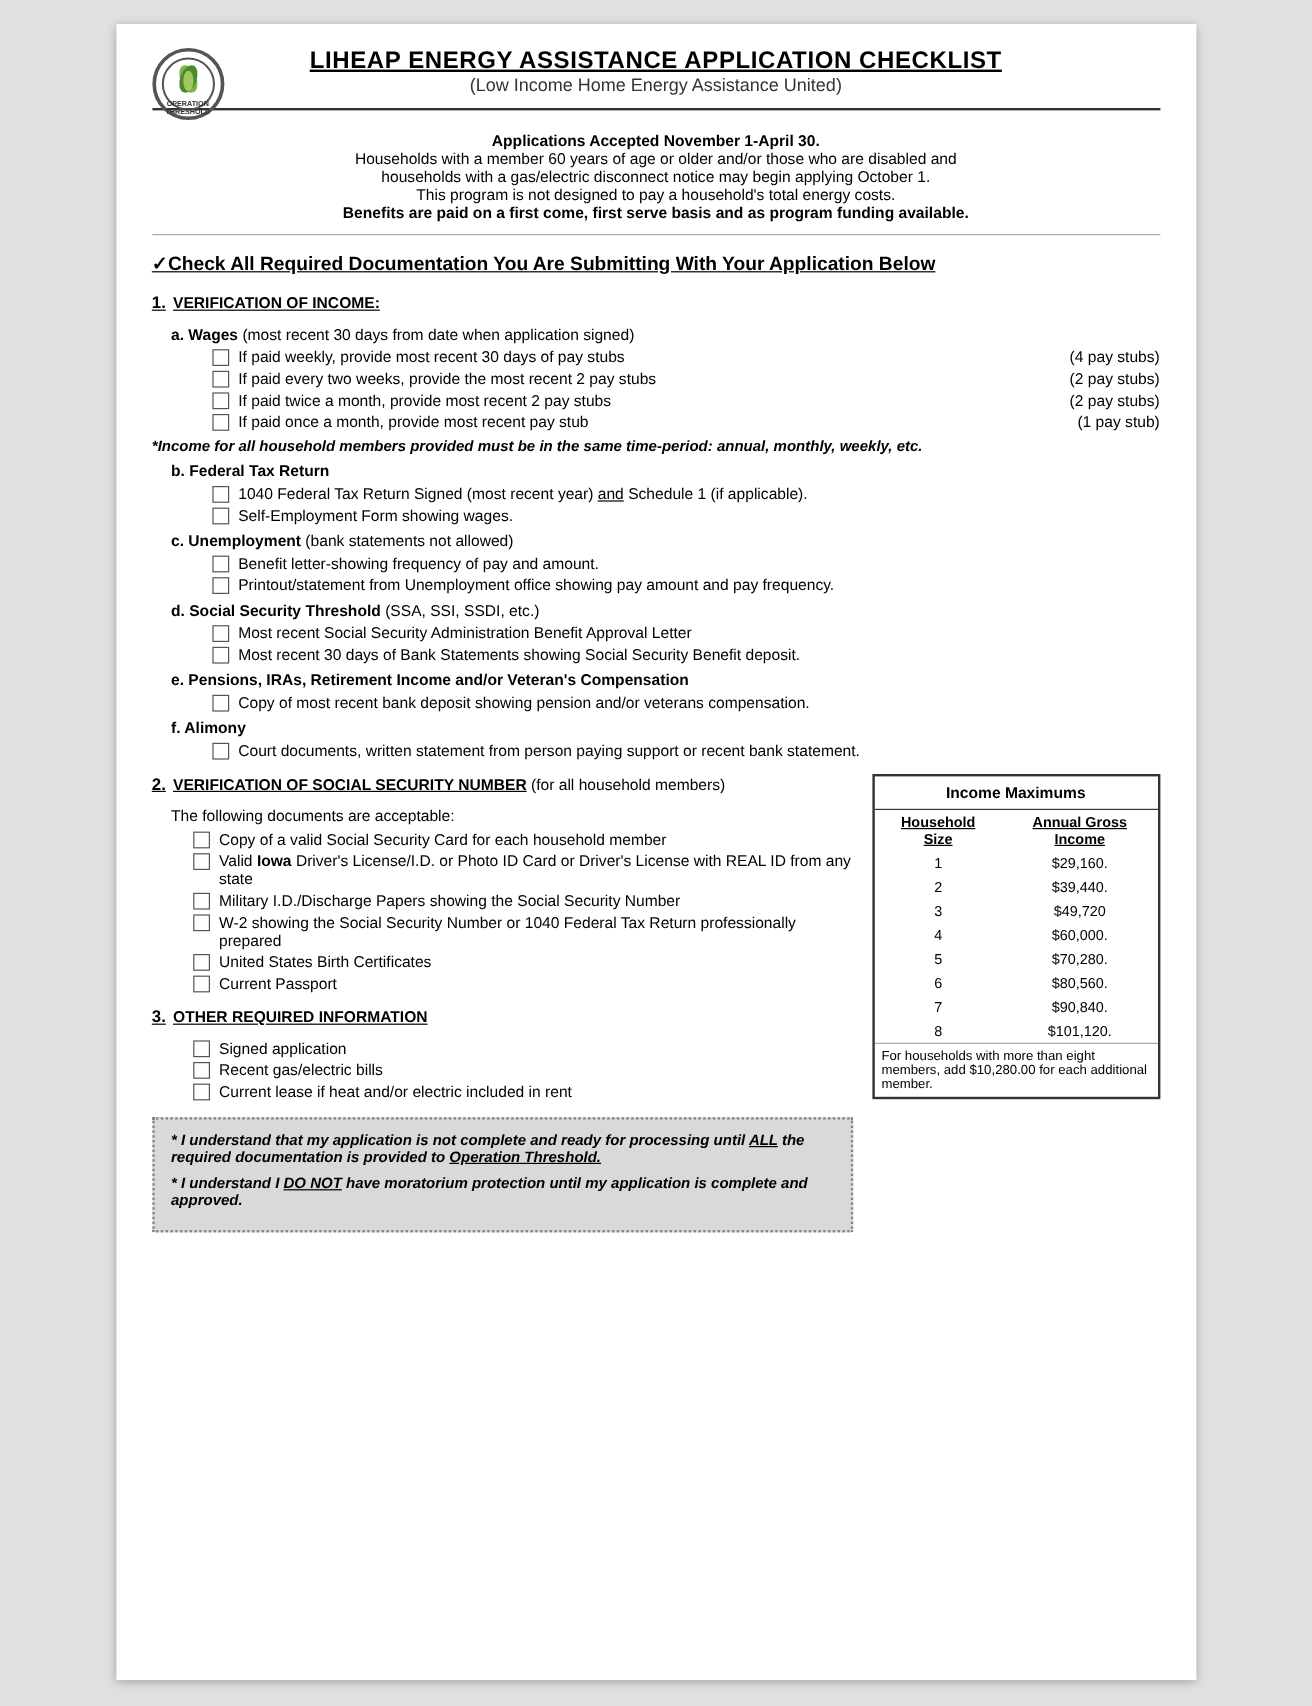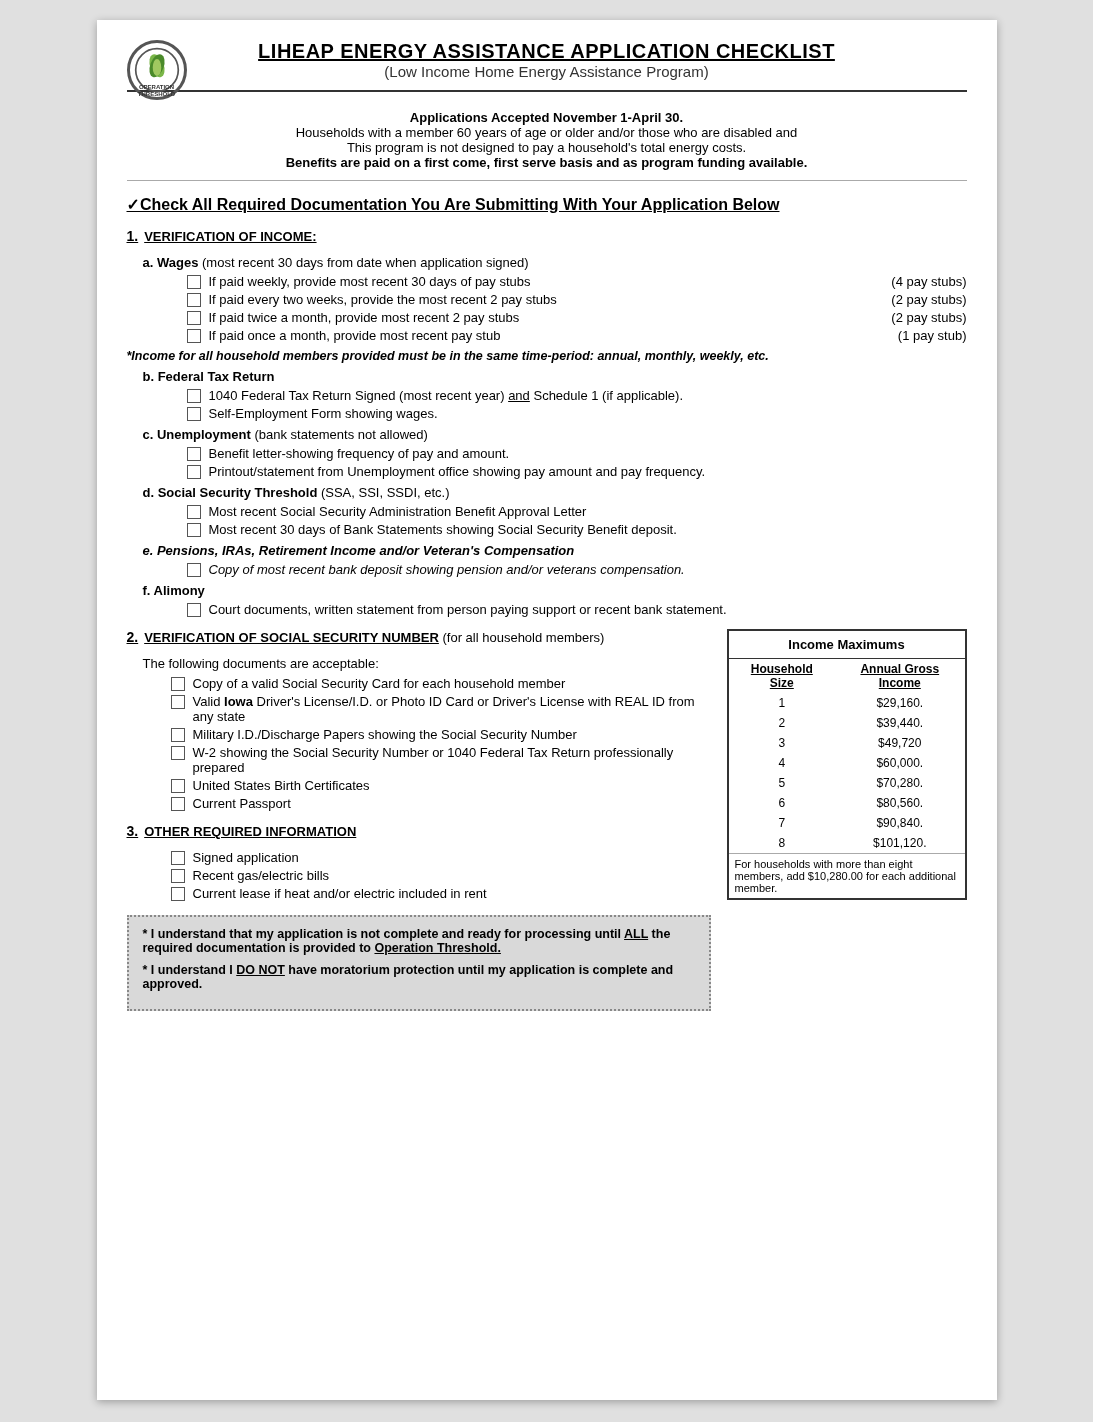--- a/index.html
+++ b/index.html
@@ -79,21 +79,21 @@
       font-weight: bold;
       text-decoration: underline;
       font-size: 14px;
       margin-bottom: 6px;
       display: block;
     }
     .section-block {
       margin-bottom: 12px;
     }
     .indent1 { margin-left: 16px; }
-    .indent2 { margin-left: 44px; }
+    .indent2 { margin-left: 34px; }
     .checkbox-row {
       display: flex;
       align-items: flex-start;
       margin: 3px 0;
     }
     .checkbox-box {
       width: 14px;
       height: 14px;
       border: 1.5px solid #555;
       display: inline-block;
@@ -154,21 +154,21 @@
     .notice-box {
       border: 2px dotted #888;
       background: #d9d9d9;
       padding: 10px 14px;
       margin-top: 14px;
       font-size: 12.5px;
     }
     .notice-box p {
       margin-bottom: 8px;
     }
-    .notice-box .bold-italic { font-weight: bold; }
+    .notice-box .bold-italic { font-weight: bold; font-style: italic; }
     .notice-box .underline-bold { font-weight: bold; text-decoration: underline; }
     .section-header-row {
       display: flex;
       align-items: baseline;
       gap: 6px;
       margin-bottom: 5px;
     }
   </style>
 </head>
 <body>
@@ -182,26 +182,27 @@
           <circle cx="27" cy="27" r="25" fill="none" stroke="#555" stroke-width="2"></circle>
 
           <ellipse cx="27" cy="22" rx="8" ry="14" fill="#7ab648" transform="rotate(-20 27 22)"></ellipse>
           <ellipse cx="27" cy="22" rx="8" ry="14" fill="#4a8a2a" transform="rotate(20 27 22)"></ellipse>
           <ellipse cx="27" cy="24" rx="5" ry="10" fill="#a0c860" transform="rotate(0 27 24)"></ellipse>
         </svg>
         <div style="position:absolute;bottom:2px;left:0;width:100%;font-size:6px;text-align:center;font-weight:bold;color:#333;">OPERATION THRESHOLD</div>
       </div>
     </div>
     <div class="header-title">LIHEAP ENERGY ASSISTANCE APPLICATION CHECKLIST</div>
-    <div class="header-subtitle">(Low Income Home Energy Assistance Program)</div>
+    <div class="header-subtitle">(Low Income Home Energy Assistance United)</div>
   </div>
 
   <div class="intro-section">
     <div class="bold-line">Applications Accepted November 1-April 30.</div>
     <div>Households with a member 60 years of age or older and/or those who are disabled and</div>
+    <div>households with a gas/electric disconnect notice may begin applying October 1.</div>
     <div>This program is not designed to pay a household's total energy costs.</div>
     <div class="bold-line">Benefits are paid on a first come, first serve basis and as program funding available.</div>
   </div>
 
   <div class="checklist-title">✓Check All Required Documentation You Are Submitting With Your Application Below</div>
 
   <div class="section-block">
     <div class="section-header-row">
       <span class="section-num">1.</span>
       <span class="bold underline">VERIFICATION OF INCOME:</span>
@@ -284,21 +285,21 @@
           <span class="checkbox-box"></span>
           <span>Most recent Social Security Administration Benefit Approval Letter</span>
         </div>
         <div class="checkbox-row">
           <span class="checkbox-box"></span>
           <span>Most recent 30 days of Bank Statements showing Social Security Benefit deposit.</span>
         </div>
       </div>
     </div>
 
-    <div class="indent1" style="margin-top:6px;font-style:italic;">
+    <div class="indent1" style="margin-top:6px;">
       <div style="margin-bottom:4px;">
         <span class="bold">e. Pensions, IRAs, Retirement Income and/or Veteran's Compensation</span>
       </div>
       <div class="indent2">
         <div class="checkbox-row">
           <span class="checkbox-box"></span>
           <span>Copy of most recent bank deposit showing pension and/or veterans compensation.</span>
         </div>
       </div>
     </div>

